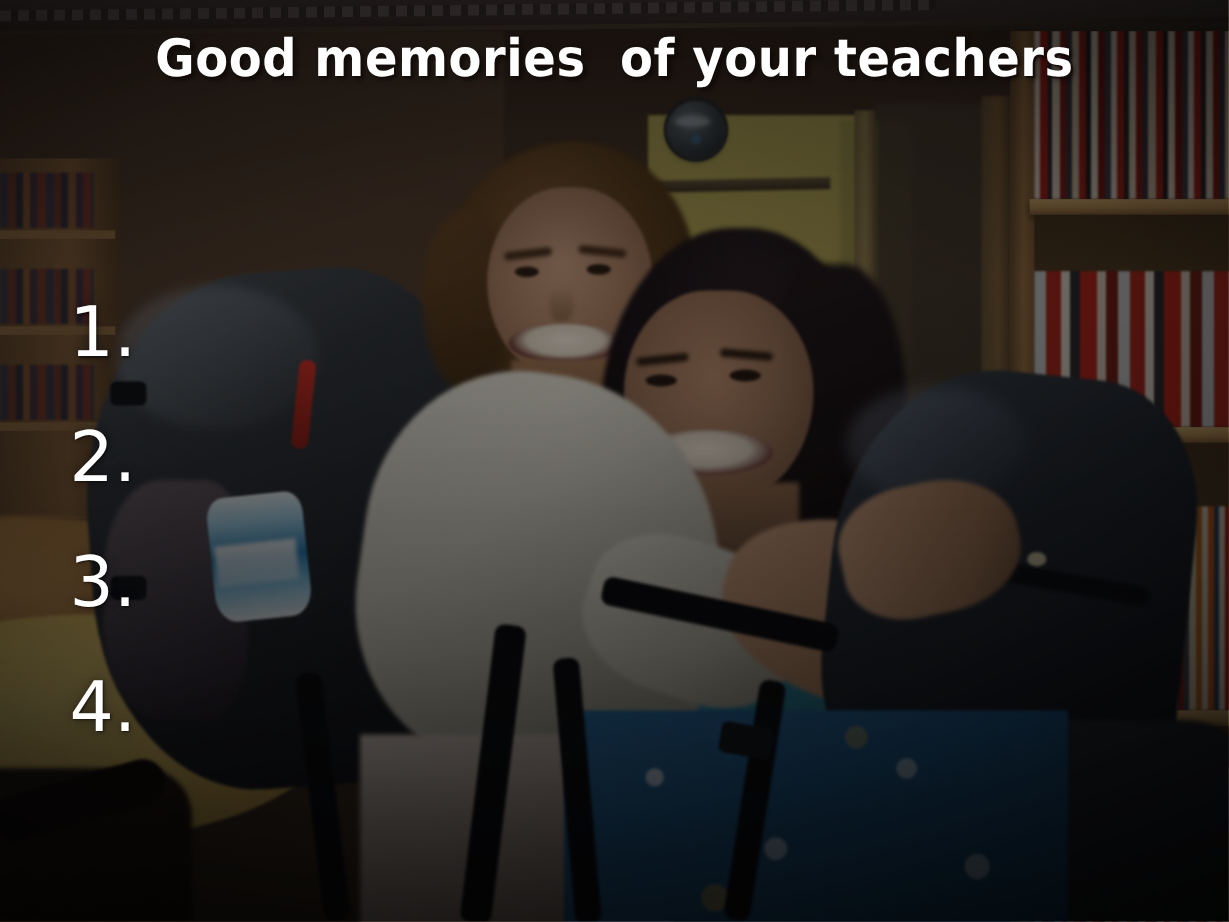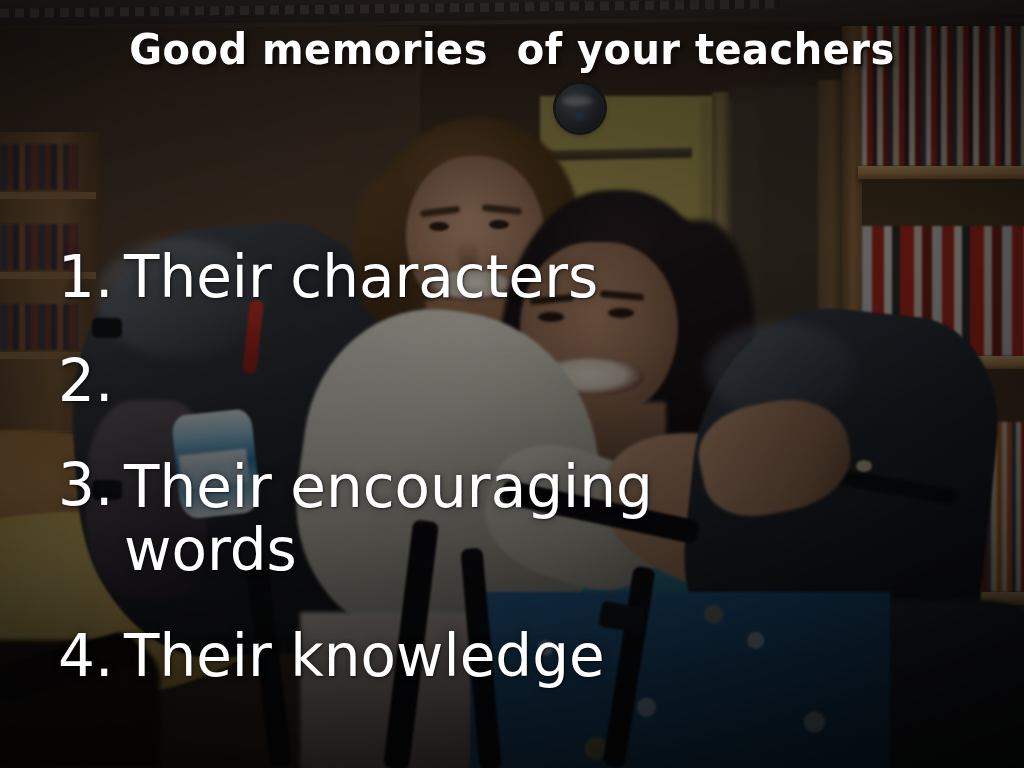--- a/index.html
+++ b/index.html
@@ -604,29 +604,26 @@
     <div class="grade2"></div>
   </div>
 
   <div class="text-layer">
 
     <div class="slide-title">Good memories  of your teachers</div>
 
     <ol class="bullets">
       <li>
         <span class="num">1.</span>
-        <span class="txt">Their characters</span>
       </li>
       <li>
         <span class="num">2.</span>
       </li>
       <li class="wrap">
         <span class="num">3.</span>
-        <span class="txt">Their encouraging words</span>
       </li>
       <li>
         <span class="num">4.</span>
-        <span class="txt">Their knowledge</span>
       </li>
     </ol>
 
   </div>
 </div>
 
 </body></html>

